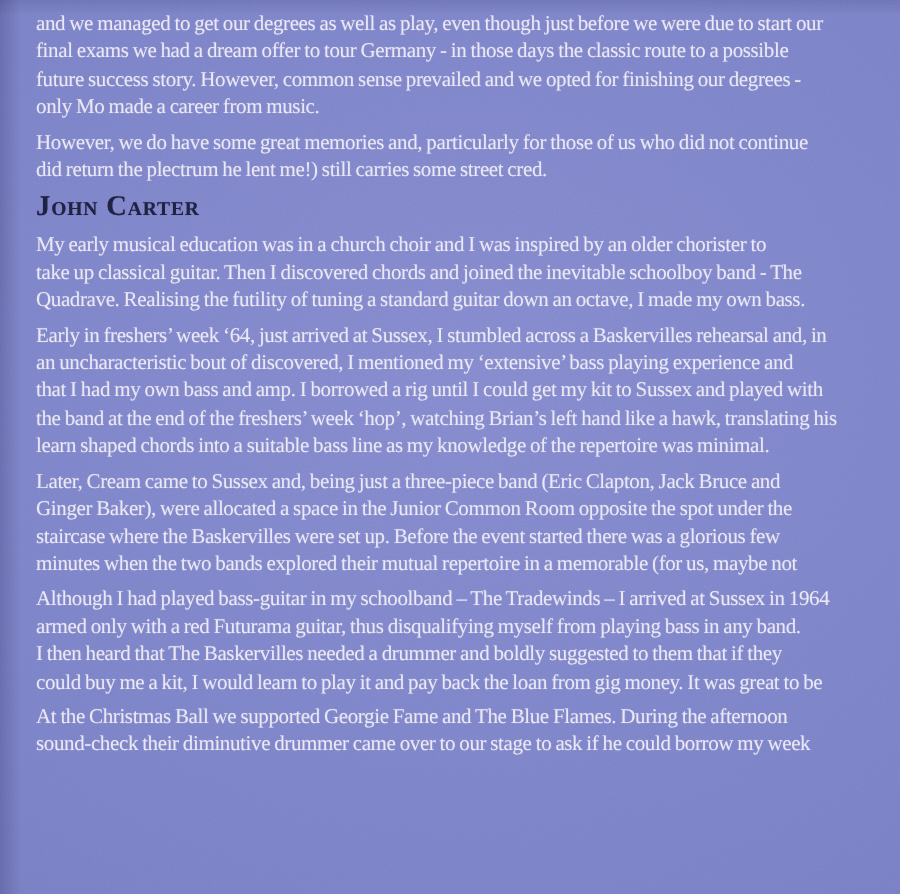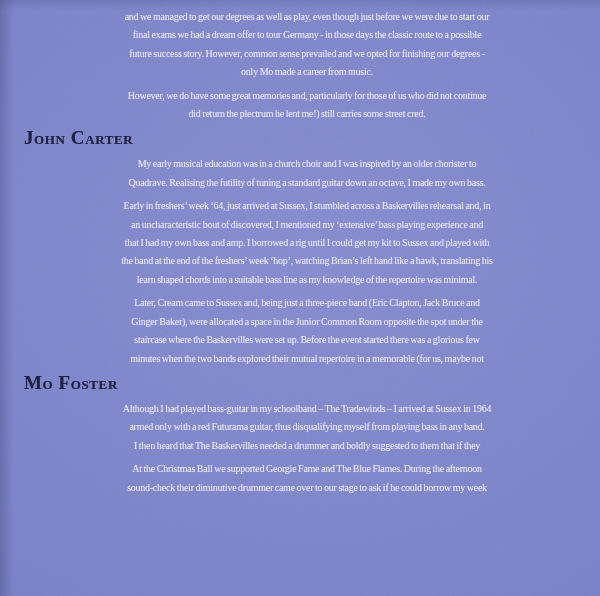--- a/index.html
+++ b/index.html
@@ -29,27 +29,26 @@
     position: absolute;
     left: 24px;
     top: 8px;
     width: 566px;
   }
   .para {
     margin: 0 0 5px 0;
   }
   .line {
     white-space: nowrap;
-    font-size: 10px;
+    font-size: 14px;
     line-height: 18.4px;
     letter-spacing: -0.25px;
     word-spacing: -0.5px;
     color: var(--body-color, #eae8f4);
     text-shadow: 0 0 1px rgba(235,233,245,0.35);
-    text-align: center;
   }
   .heading {
     font-variant: small-caps;
     font-weight: bold;
     font-size: 19px;
     line-height: 19px;
     letter-spacing: 0.6px;
     color: var(--heading-color, #1e2140);
     margin: 0 0 8px 0;
     text-shadow: 0 0 0.5px rgba(20,22,55,0.5);
@@ -66,40 +65,41 @@
         <div class="line">future success story. However, common sense prevailed and we opted for finishing our degrees -</div>
         <div class="line">only Mo made a career from music.</div>
       </div>
       <div class="para">
         <div class="line">However, we do have some great memories and, particularly for those of us who did not continue</div>
         <div class="line">did return the plectrum he lent me!) still carries some street cred.</div>
       </div>
       <div class="heading">John Carter</div>
       <div class="para">
         <div class="line">My early musical education was in a church choir and I was inspired by an older chorister to</div>
+        <div class="line">take up classical guitar.  Then I discovered chords and joined the inevitable schoolboy band - The</div>
         <div class="line">Quadrave.  Realising the futility of tuning a standard guitar down an octave, I made my own bass.</div>
       </div>
       <div class="para">
         <div class="line">Early in freshers’ week ‘64, just arrived at Sussex, I stumbled across a Baskervilles rehearsal and, in</div>
         <div class="line">an uncharacteristic bout of discovered, I mentioned my ‘extensive’ bass playing experience and</div>
         <div class="line">that I had my own bass and amp. I borrowed a rig until I could get my kit to Sussex and played with</div>
         <div class="line">the band at the end of the freshers’ week ‘hop’, watching Brian’s left hand like a hawk, translating his</div>
         <div class="line">learn shaped chords into a suitable bass line as my knowledge of the repertoire was minimal.</div>
       </div>
       <div class="para">
         <div class="line">Later, Cream came to Sussex and, being just a three-piece band (Eric Clapton, Jack Bruce and</div>
         <div class="line">Ginger Baker), were allocated a space in the Junior Common Room opposite the spot under the</div>
         <div class="line">staircase where the Baskervilles were set up. Before the event started there was a glorious few</div>
         <div class="line">minutes when the two bands explored their mutual repertoire in a memorable (for us, maybe not</div>
       </div>
-      <div class="heading">Mo Foster</div>
       <div class="para">
         <div class="line">Although I had played bass-guitar in my schoolband – The Tradewinds – I arrived at Sussex in 1964</div>
         <div class="line">armed only with a red Futurama guitar, thus disqualifying myself from playing bass in any band.</div>
         <div class="line">I then heard that The Baskervilles needed a drummer and boldly suggested to them that if they</div>
+        <div class="line">could buy me a kit, I would learn to play it and pay back the loan from gig money. It was great to be</div>
       </div>
       <div class="para">
         <div class="line">At the Christmas Ball we supported Georgie Fame and The Blue Flames. During the afternoon</div>
         <div class="line">sound-check their diminutive drummer came over to our stage to ask if he could borrow my week</div>
       </div>
     </div>
   <svg class="noise" width="600" height="596" xmlns="http://www.w3.org/2000/svg">
     <filter id="grain">
       <feTurbulence type="fractalNoise" baseFrequency="0.85" numOctaves="2" stitchTiles="stitch"></feTurbulence>
       <feColorMatrix type="saturate" values="0"></feColorMatrix>

